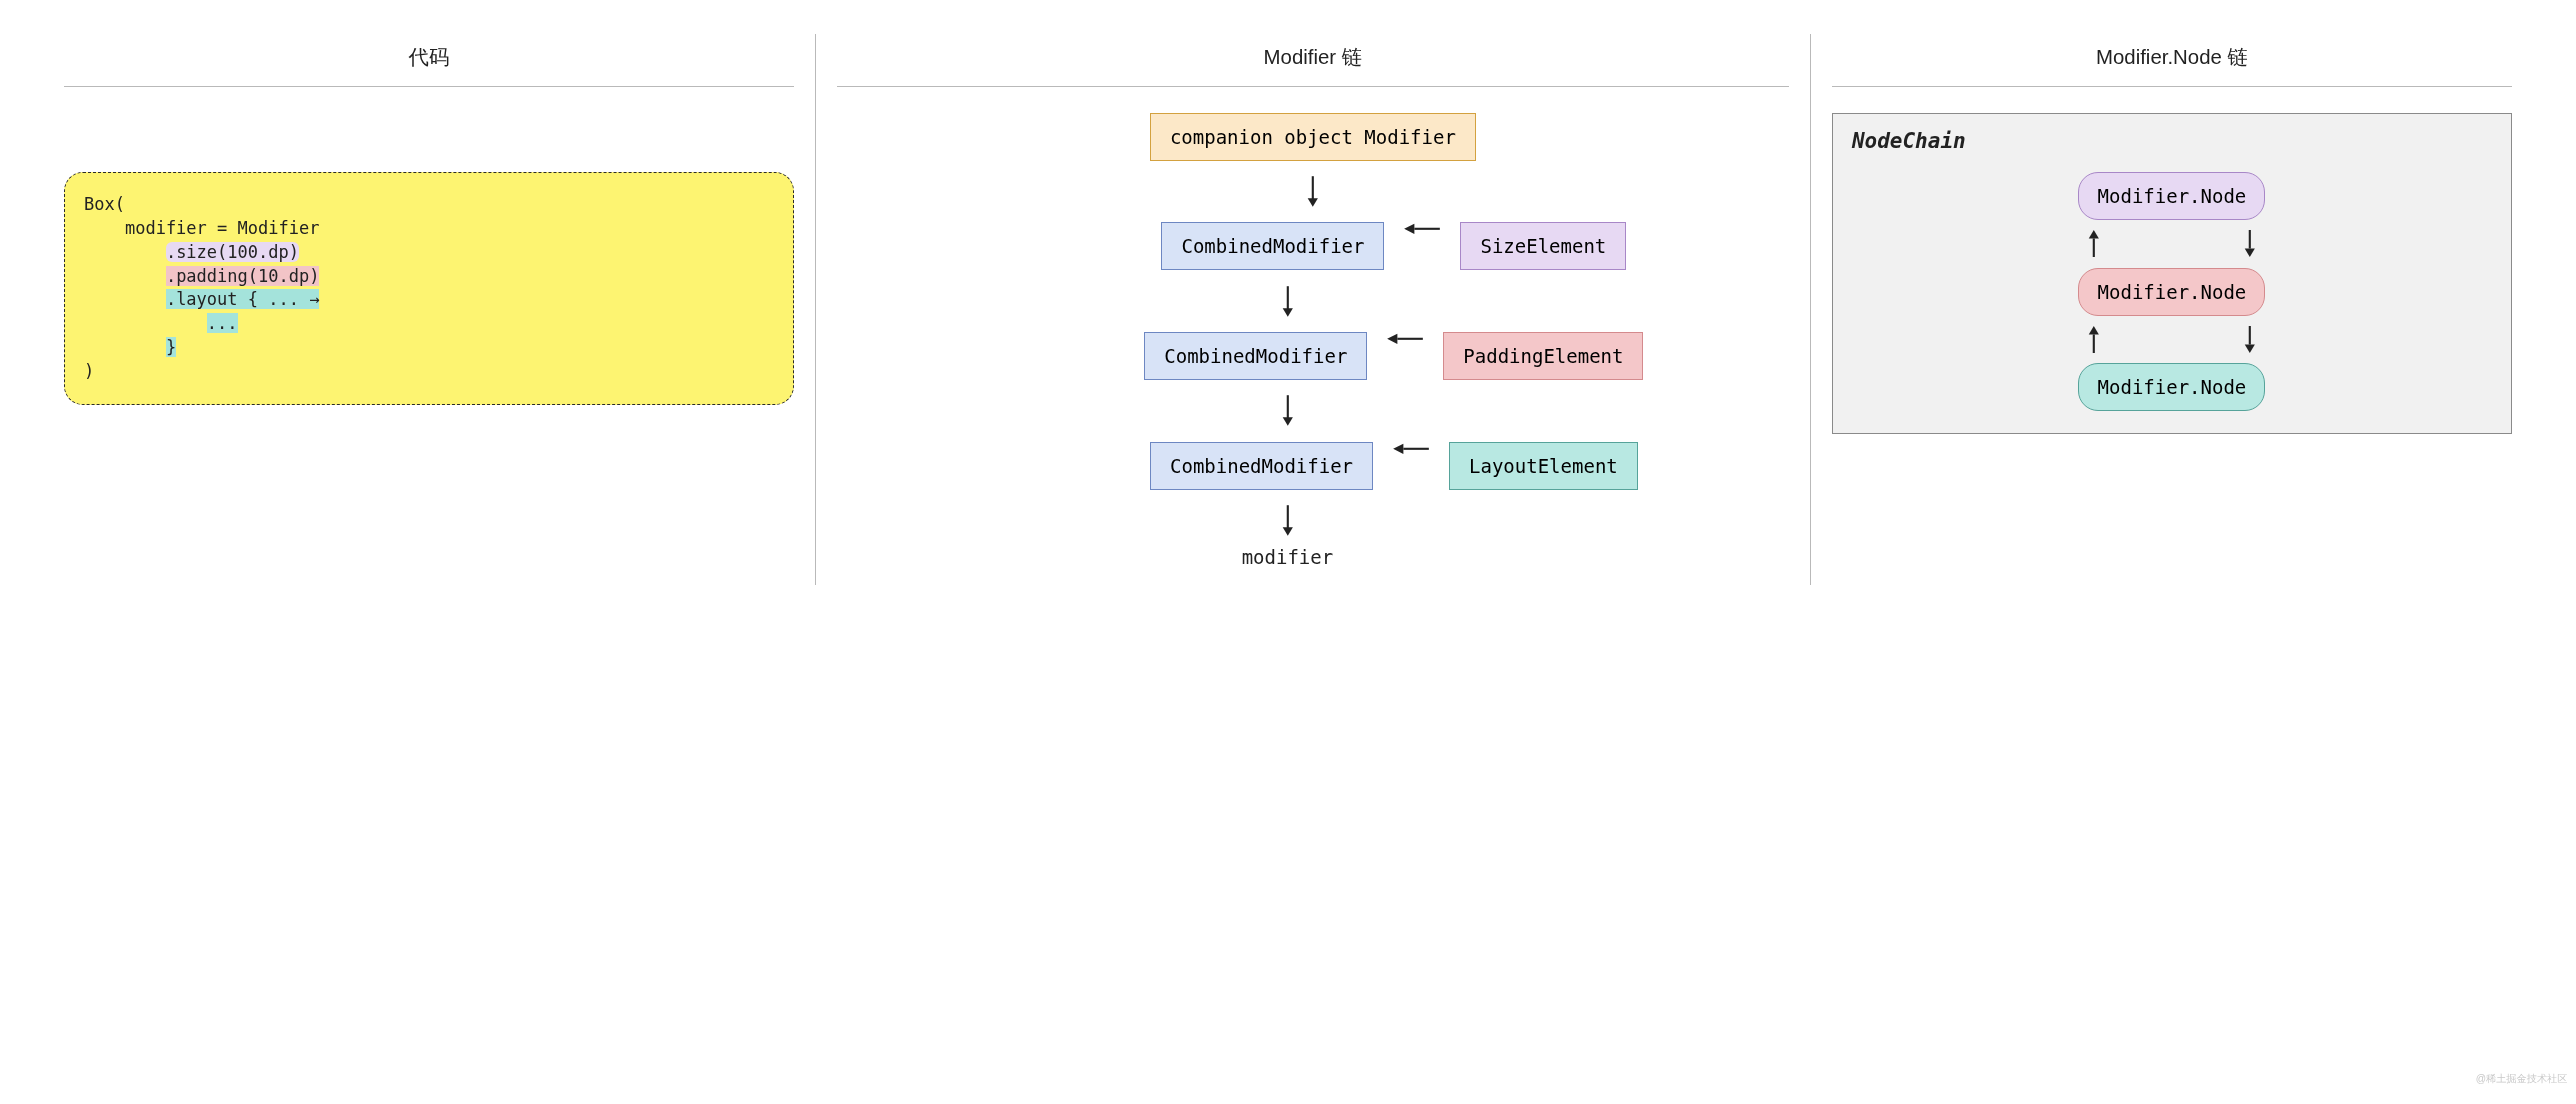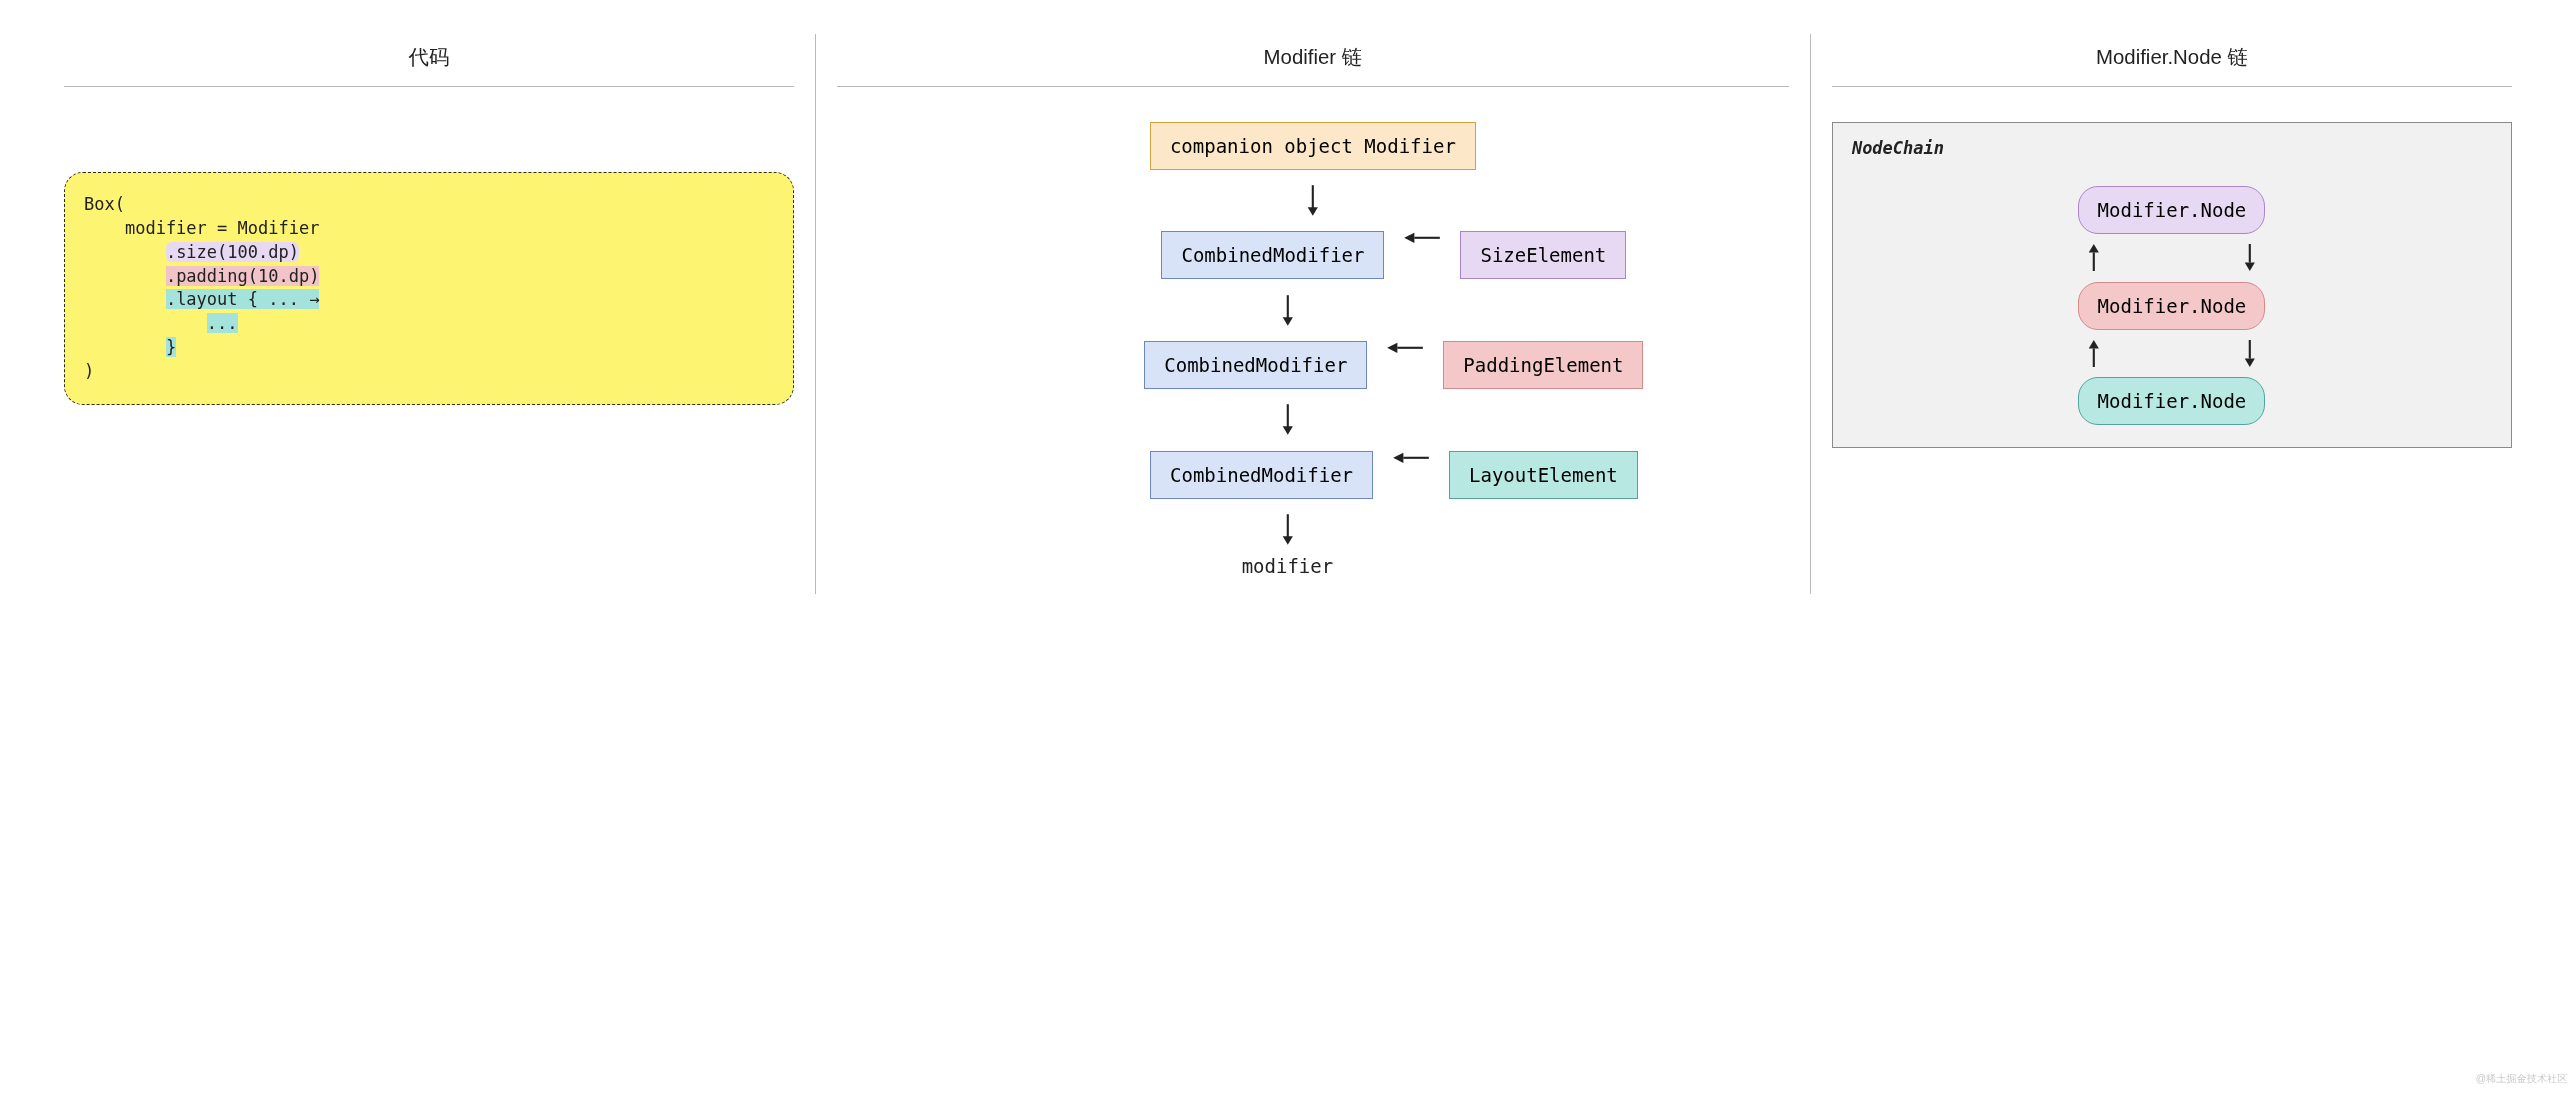--- a/index.html
+++ b/index.html
@@ -22,21 +22,21 @@
   .col-1 { flex: 0 0 31%; }
   .col-2 { flex: 0 0 40%; border-left: 1.7px solid #b9b9b9; border-right: 1.7px solid #b9b9b9; }
   .col-3 { flex: 0 0 29%; }
   .col-header {
     font-family: -apple-system, BlinkMacSystemFont, "Segoe UI", "PingFang SC", "Microsoft YaHei", sans-serif;
     font-size: 20.4px;
     font-weight: 500;
     text-align: center;
     padding-bottom: 15.3px;
     border-bottom: 1.7px solid #b9b9b9;
-    margin-bottom: 35px;
+    margin-bottom: 26px;
     color: #222;
   }
   
   .code-box {
     background: #fdf471;
     border: 1.7px dashed #2b2b2b;
     border-radius: 19px;
     padding: 20.4px 19px 20.4px 19px;
     font-size: 17px;
     line-height: 1.4;
@@ -67,23 +67,23 @@
   
   .nodechain-box {
     background:#f1f1f1;
     border:1.7px solid #8a8a8a;
     padding:15.3px 19px 22px 19px;
     display:flex; flex-direction:column; gap:10.2px;
     margin-top: 0;
     width: 100%;
   }
   .nodechain-title {
-    font-style: italic; font-weight:700; font-size:17px; color:#222;
+    font-style: italic; font-weight:700; font-size:21px; color:#222;
     font-family: "SFMono-Regular","Consolas","Menlo",monospace;
-    margin-bottom:18px;
+    margin-bottom:9px;
   }
   .chain-node { align-self:center; min-width:187px; padding:12px 17px;border-radius:20px; }
   .dbl-arrows {
     display:flex; justify-content:space-between; align-self:center;
     width:170px; height:27px;
   }
   .watermark {
     position:absolute; right:8.5px; bottom:18px;
     font-size:10.2px; color:#c9c9c9;
     font-family: -apple-system, sans-serif;

